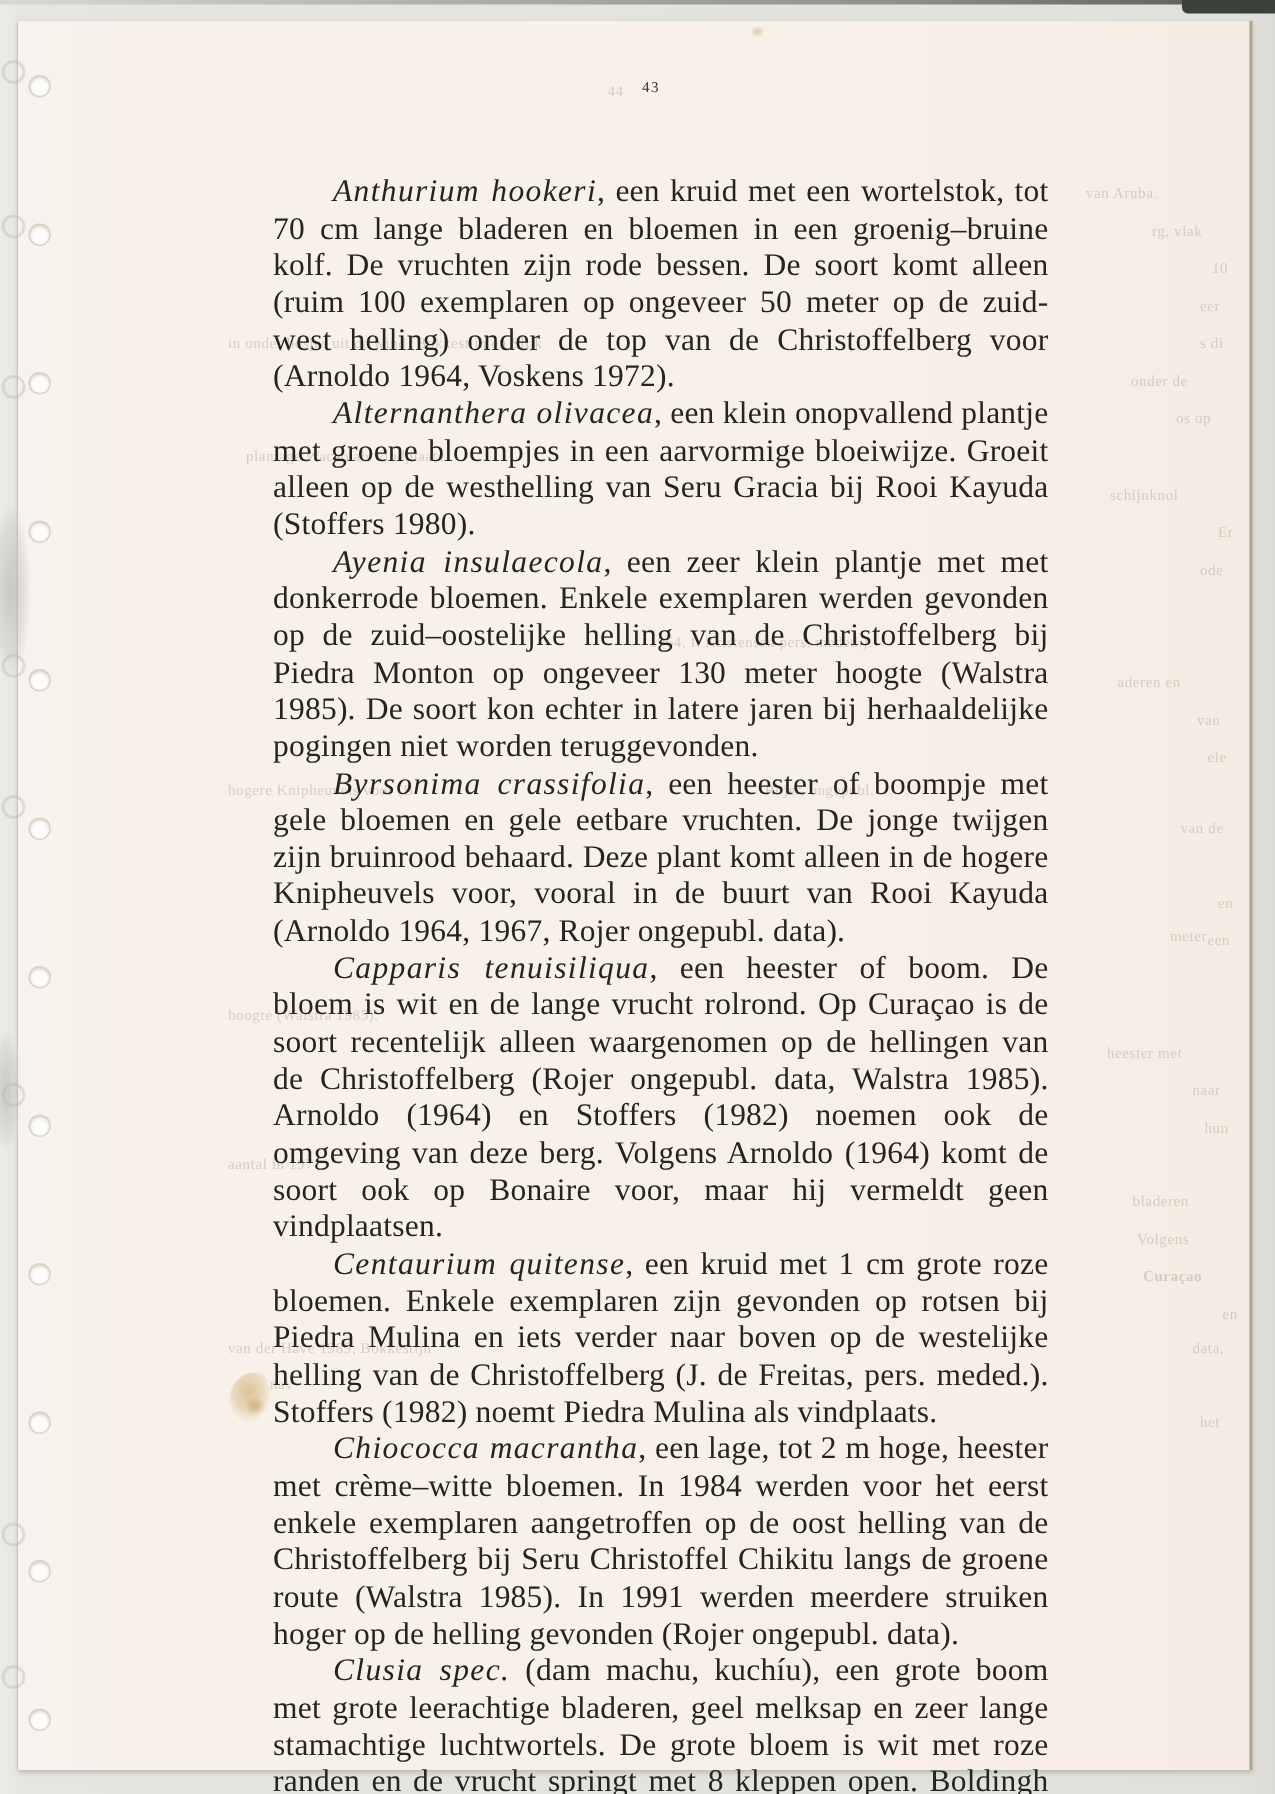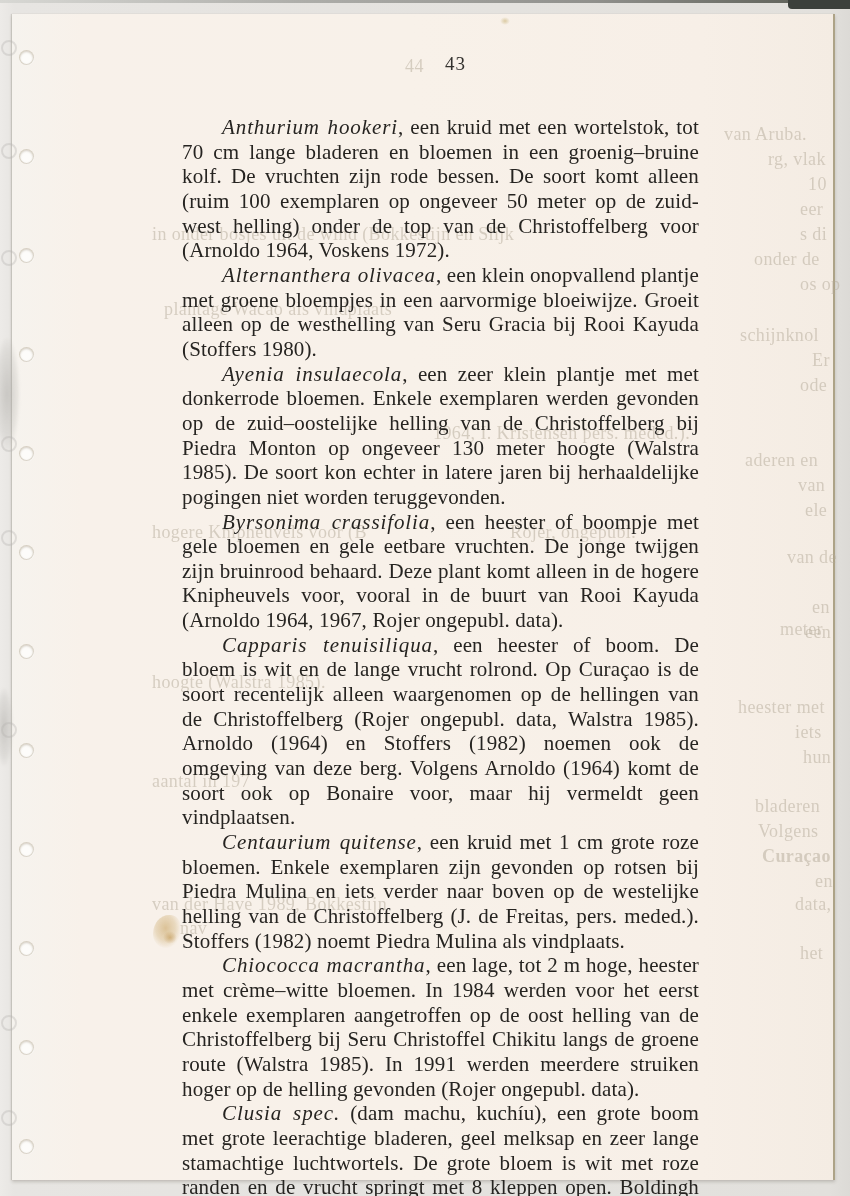--- a/index.html
+++ b/index.html
@@ -19,33 +19,33 @@
     position:absolute;top:0;right:0;width:62px;height:9px;
     background:#3c403b;border-bottom-left-radius:4px;
   }
   .page{
     position:absolute;left:12px;top:14px;width:821px;height:1166px;
     background:linear-gradient(90deg,#f6f3ee 0px,#f8f1ea 70px,#f8f1e9 400px,#f7efe7 690px,#f4ece3 821px);
     border-right:2px solid #ada387;
     box-shadow:0 2px 3px rgba(90,85,70,.25),-1px 0 1px rgba(120,115,100,.2);
   }
   .page-number{
-    position:absolute;top:39px;left:390px;width:64px;text-align:right;
-    font-size:19px;color:#33312e;letter-spacing:1px;
+    position:absolute;top:39px;left:390px;width:64px;text-align:center;
+    font-size:10px;color:#33312e;letter-spacing:1px;
   }
   .body-text{
     position:absolute;left:170px;top:101px;width:517px;z-index:2;
     font-size:21px;line-height:24.66px;text-align:justify;
     color:#262421;letter-spacing:.15px;
   }
   .para{margin:0;text-indent:40px;}
   .species{font-style:italic;letter-spacing:.9px;}
   .bleed{
     position:absolute;z-index:1;white-space:nowrap;
-    font-size:18px;color:#b4aa99;opacity:.5;letter-spacing:.4px;
+    font-size:10px;color:#b4aa99;opacity:.5;letter-spacing:.4px;
     filter:blur(.4px);
   }
   .hole{
     position:absolute;width:13px;height:13px;border-radius:50%;
     background:#fdfcfa;left:8px;
     box-shadow:0 0 0 1px rgba(190,180,162,.55),inset 0 1px 2px rgba(170,160,140,.45),1px 1px 1px rgba(255,255,255,.9);
   }
   .ghost-ring{
     position:absolute;width:12px;height:12px;border-radius:50%;
     border:2px solid #b5b3ae;opacity:.35;left:1px;background:transparent;
@@ -95,38 +95,38 @@
       </div>
     <div class="stain"></div>
   <span class="bleed" style="left: 393px; top: 42px;">44</span>
       <span class="bleed" style="left: 712px; top: 110px;">van Aruba.</span>
       <span class="bleed" style="left: 756px; top: 135px;">rg, vlak</span>
       <span class="bleed" style="left: 796px; top: 160px;">10</span>
       <span class="bleed" style="left: 788px; top: 185px;">eer</span>
       <span class="bleed" style="left: 140px; top: 210px;">in onder bosjes uit de wind (Bokkestijn en Slijk</span>
       <span class="bleed" style="left: 788px; top: 210px;">s di</span>
       <span class="bleed" style="left: 742px; top: 235px;">onder de</span>
-      <span class="bleed" style="left: 772px; top: 260px; margin-left: 16px;">os op</span>
+      <span class="bleed" style="left: 772px; top: 260px;">os op</span>
       <span class="bleed" style="left: 140px; top: 285px; margin-left: 12px;">plantage Wacao als vindplaats</span>
       <span class="bleed" style="left: 728px; top: 311px;">schijnknol</span>
       <span class="bleed" style="left: 800px; top: 336px;">Er</span>
       <span class="bleed" style="left: 788px; top: 361px;">ode</span>
       <span class="bleed" style="left: 421px; top: 409px;">1964, I. Kristensen pers. meded.).</span>
       <span class="bleed" style="left: 733px; top: 436px;">aderen en</span>
       <span class="bleed" style="left: 786px; top: 461px;">van</span>
       <span class="bleed" style="left: 793px; top: 486px;">ele</span>
       <span class="bleed" style="left: 140px; top: 508px;">hogere Knipheuvels voor (B</span>
       <span class="bleed" style="left: 498px; top: 508px;">Rojer, ongepubl.</span>
       <span class="bleed" style="left: 775px; top: 533px;">van de</span>
       <span class="bleed" style="left: 800px; top: 583px;">en</span>
       <span class="bleed" style="left: 793px; top: 608px;">een</span>
       <span class="bleed" style="left: 768px; top: 605px;">meter</span>
       <span class="bleed" style="left: 140px; top: 658px;">hoogte (Walstra 1985).</span>
       <span class="bleed" style="left: 726px; top: 683px;">heester met</span>
-      <span class="bleed" style="left: 783px; top: 708px;">iets</span>
+      <span class="bleed" style="left: 783px; top: 708px;">naar</span>
       <span class="bleed" style="left: 791px; top: 733px;">hun</span>
       <span class="bleed" style="left: 140px; top: 757px;">aantal in 197</span>
       <span class="bleed" style="left: 743px; top: 782px;">bladeren</span>
       <span class="bleed" style="left: 746px; top: 807px;">Volgens</span>
       <span class="bleed" style="left: 750px; top: 832px; font-weight: bold;">Curaçao</span>
       <span class="bleed" style="left: 803px; top: 857px;">en</span>
       <span class="bleed" style="left: 140px; top: 880px;">van der Have 1989, Bokkestijn</span>
       <span class="bleed" style="left: 783px; top: 880px;">data,</span>
       <span class="bleed" style="left: 168px; top: 904px;">nav</span>
       <span class="bleed" style="left: 788px; top: 929px;">het</span>

